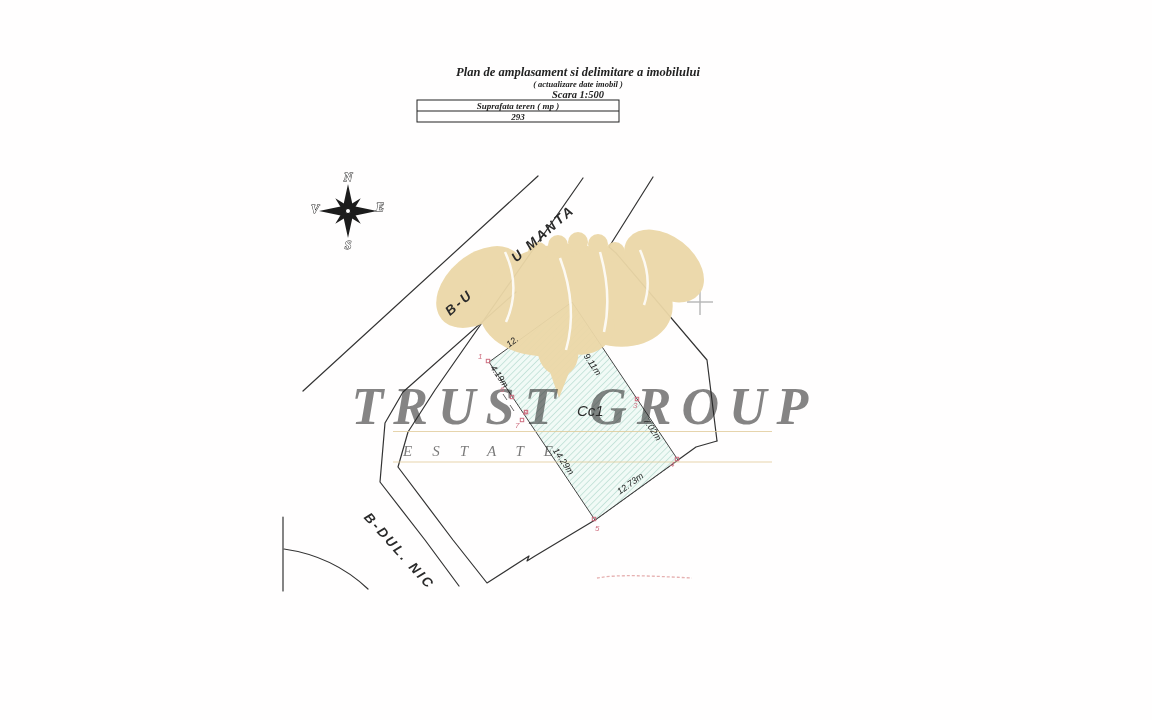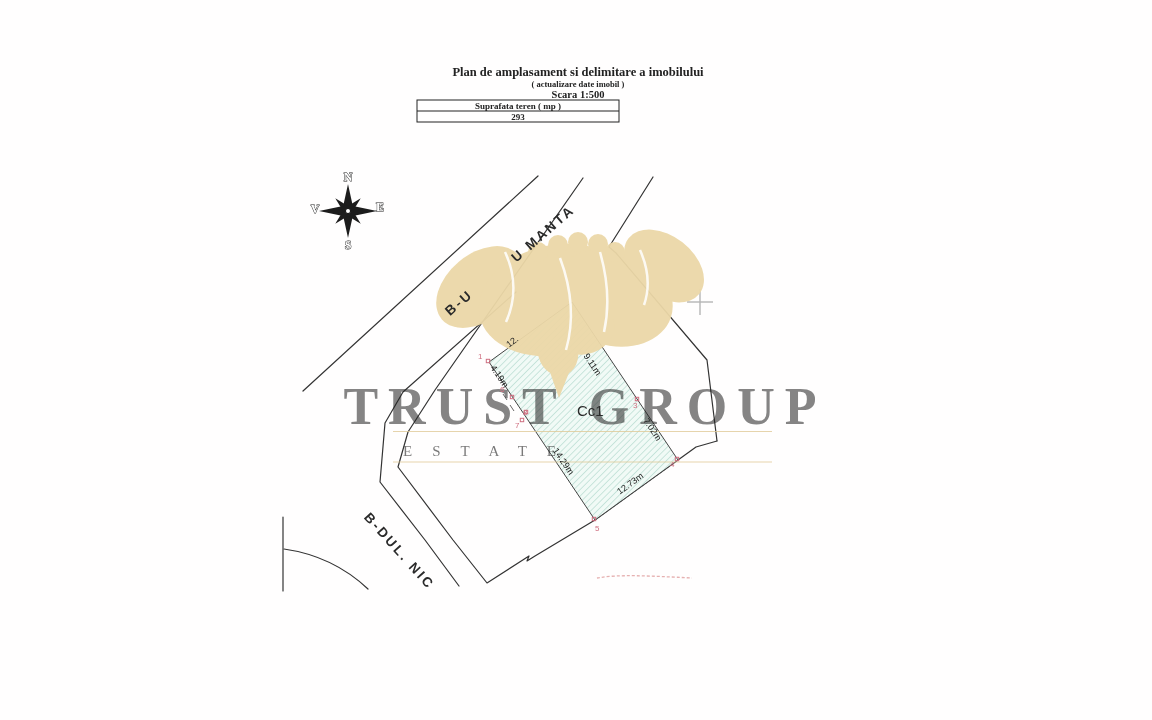--- a/index.html
+++ b/index.html
@@ -1,16 +1,16 @@
 <!DOCTYPE html>
 <html><head>
 <meta charset="utf-8">
 <style>
   html,body{margin:0;padding:0;background:#ffffff;}
-  .page{width:1152px;height:720px;position:relative;background:#fffefe;overflow:hidden;}
+  .page{width:1152px;height:720px;position:relative;background:#fffefe;overflow:hidden;font-style:italic;}
   svg{display:block;}
   text{font-family:"Liberation Sans",sans-serif;fill:#222;}
   .title-text{font-family:"Liberation Serif",serif;font-weight:bold;}
   .map-label{font-family:"Liberation Sans",sans-serif;fill:#2b2b2b;}
   .dim-label{font-size:9px;fill:#222;}
   .street-label{font-size:13.5px;font-weight:600;letter-spacing:2.5px;fill:#2a2a2a;}
   .pt-num{font-size:8px;fill:#cf6f80;}
   .wm-text{font-family:"Liberation Serif",serif;}
   .compass-letter{font-family:"Liberation Serif",serif;font-size:12px;font-weight:bold;
     fill:#ffffff;stroke:#1c1c1c;stroke-width:0.9px;paint-order:stroke;}

